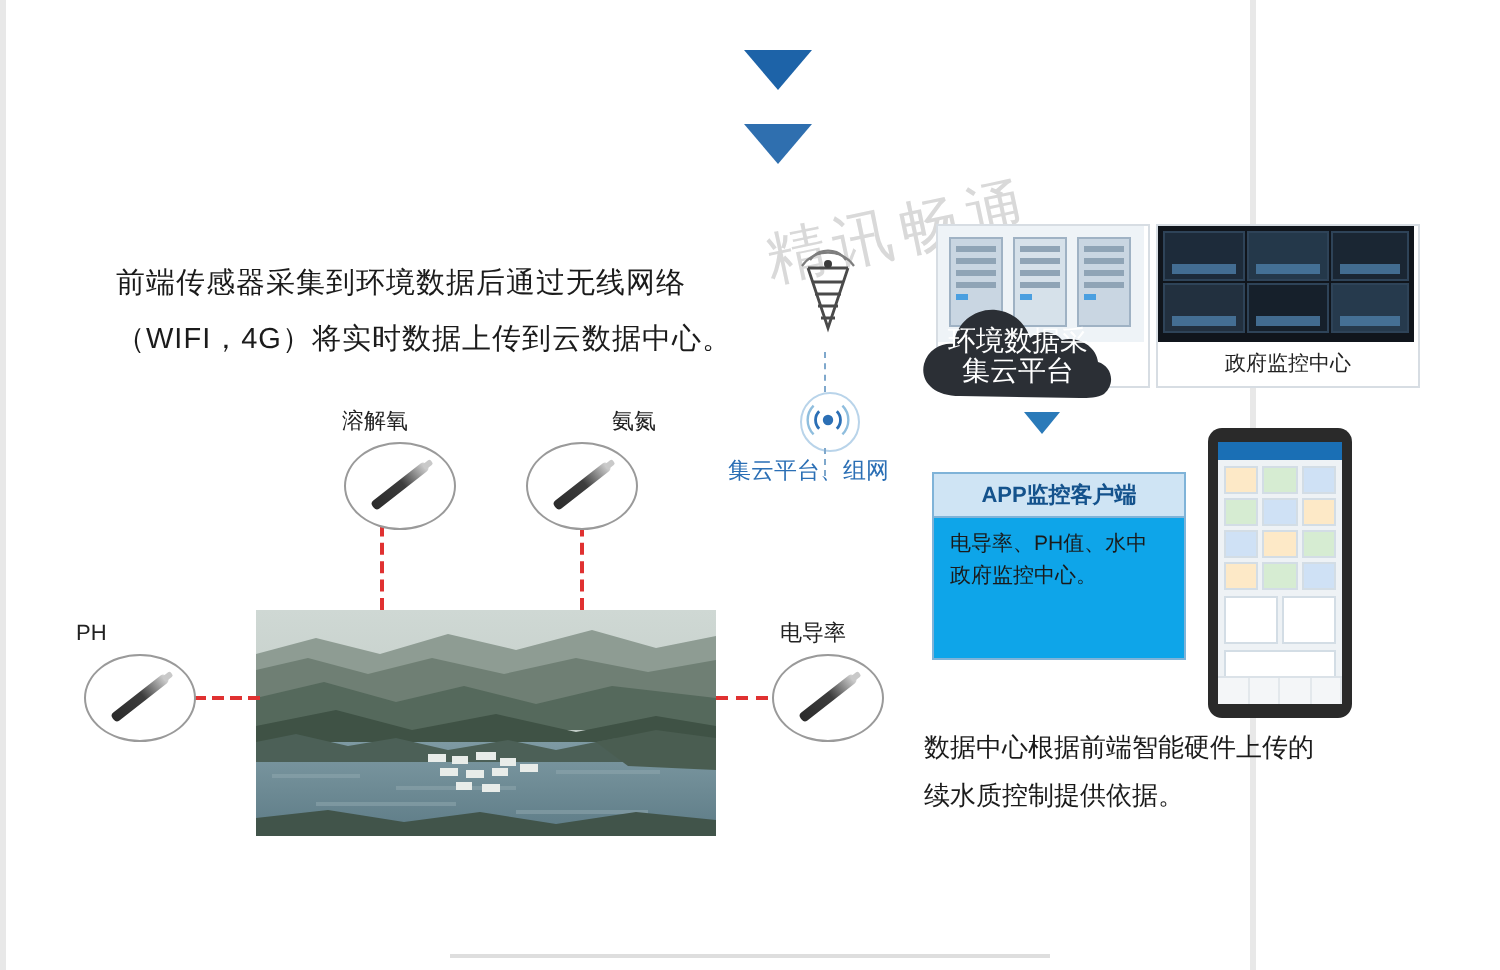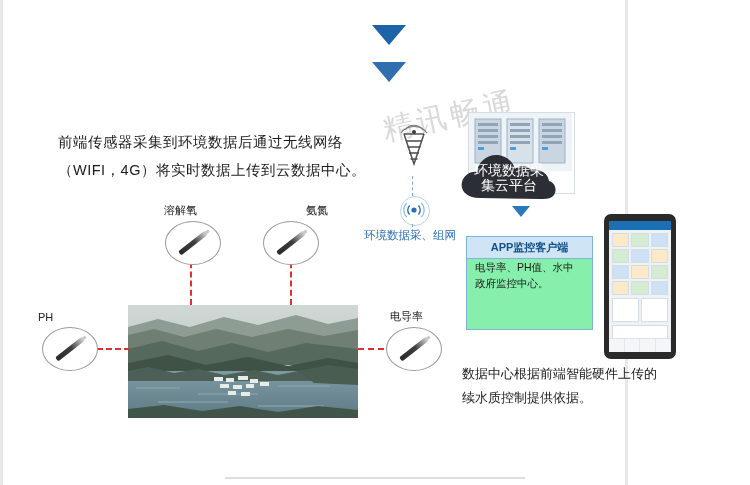--- a/index.html
+++ b/index.html
@@ -108,29 +108,29 @@
     text-align:center;font-size:14px;line-height:15px;color:#15395f;
   }
 
   
   .arrow-dn{position:absolute;left:512px;top:206px;width:0;height:0;
     border-left:9px solid transparent;border-right:9px solid transparent;border-top:11px solid #2a7ab9;}
 
   
   .appbox{
     position:absolute;left:466px;top:236px;width:125px;height:92px;
-    border:1px solid #7fb3d8;background:#86efac;
+    border:1px solid #7fb3d8;background:#0ea5e9;
   }
   .appbox .hd{
     height:21px;background:#cfe4f4;border-bottom:1px solid #7fb3d8;
     display:flex;align-items:center;justify-content:center;
     font-size:11px;color:#14528c;font-weight:bold;
   }
   .appbox .bd{
-    padding:0 8px 0 8px;font-size:10.5px;line-height:16px;color:#1a1a1a;
+    padding:5px 8px 0 8px;font-size:10.5px;line-height:16px;color:#1a1a1a;
   }
 
   
   .phone{
     position:absolute;left:604px;top:214px;width:72px;height:145px;
     background:#2a2a2a;border-radius:7px;padding:7px 5px;box-sizing:border-box;
   }
   .phone .scrn{width:100%;height:100%;background:#eef2f5;overflow:hidden;position:relative;}
   .phone .tbar{height:9px;background:#1a6fb5;}
   .phone .grid{display:grid;grid-template-columns:repeat(3,1fr);gap:2px;padding:3px;}
@@ -189,21 +189,21 @@
   <div class="signal-ico">
     <svg width="26" height="26" viewBox="0 0 26 26">
       <circle cx="13" cy="13" r="2.6" fill="#2b6fb5"></circle>
       <path d="M8.6 8.6 A6.2 6.2 0 0 0 8.6 17.4" stroke="#2b6fb5" stroke-width="1.4" fill="none"></path>
       <path d="M17.4 8.6 A6.2 6.2 0 0 1 17.4 17.4" stroke="#2b6fb5" stroke-width="1.4" fill="none"></path>
       <path d="M5.8 5.8 A10.2 10.2 0 0 0 5.8 20.2" stroke="#8fbede" stroke-width="1.2" fill="none"></path>
       <path d="M20.2 5.8 A10.2 10.2 0 0 1 20.2 20.2" stroke="#8fbede" stroke-width="1.2" fill="none"></path>
     </svg>
   </div>
   <div class="signal-dash2"></div>
-  <div class="link-label">环境数据采、组网</div>
+  <div class="link-label">集云平台、组网</div>
 
   <div class="panel panel-dc">
     <div class="scr">
       <svg width="103" height="58" viewBox="0 0 103 58">
         <rect width="103" height="58" fill="#eef3f7"></rect>
         <rect x="6" y="6" width="26" height="44" fill="#c9d6e2" stroke="#9fb2c4"></rect>
         <rect x="38" y="6" width="26" height="44" fill="#d6e1ea" stroke="#9fb2c4"></rect>
         <rect x="70" y="6" width="26" height="44" fill="#c9d6e2" stroke="#9fb2c4"></rect>
         <g fill="#8fa4b6">
           <rect x="9" y="10" width="20" height="3"></rect>
@@ -222,20 +222,42 @@
         <g fill="#4a9fe0">
           <rect x="9" y="34" width="6" height="3"></rect>
             <rect x="41" y="34" width="6" height="3"></rect>
             <rect x="73" y="34" width="6" height="3"></rect>
         </g>
       </svg>
     </div>
     <div class="panel-cap">数据中心</div>
   </div>
 
+  <div class="panel panel-gov">
+    <div class="scr">
+      <svg width="128" height="58" viewBox="0 0 128 58">
+        <rect width="128" height="58" fill="#10151c"></rect>
+        <rect x="3" y="3" width="40" height="24" fill="#1d2b3a" stroke="#2e4358"></rect>
+        <rect x="45" y="3" width="40" height="24" fill="#24384a" stroke="#2e4358"></rect>
+        <rect x="87" y="3" width="38" height="24" fill="#1a2633" stroke="#2e4358"></rect>
+        <rect x="3" y="29" width="40" height="24" fill="#22303f" stroke="#2e4358"></rect>
+        <rect x="45" y="29" width="40" height="24" fill="#16202b" stroke="#2e4358"></rect>
+        <rect x="87" y="29" width="38" height="24" fill="#263a4d" stroke="#2e4358"></rect>
+        <g fill="#4d7ea8" opacity=".8">
+          <rect x="7" y="19" width="32" height="5"></rect>
+            <rect x="49" y="19" width="32" height="5"></rect>
+          <rect x="91" y="19" width="30" height="5"></rect>
+            <rect x="7" y="45" width="32" height="5"></rect>
+          <rect x="49" y="45" width="32" height="5"></rect>
+            <rect x="91" y="45" width="30" height="5"></rect>
+        </g>
+      </svg>
+    </div>
+    <div class="panel-cap">政府监控中心</div>
+  </div>
 
   <div class="cloud">
     <svg width="104" height="56" viewBox="0 0 104 56">
       <path d="M24 50 C10 50 4 42 6 34 C8 26 16 23 21 24 C22 13 32 6 42 7 C51 8 57 14 59 21
                C63 17 71 17 75 22 C83 20 92 25 93 33 C100 35 102 44 96 49 C93 51 88 51 84 51 Z" fill="#2b2f35"></path>
     </svg>
   </div>
   <div class="cloud-text">
     <div style="color:#ffffff">环境数据采</div>
     <div style="color:#ffffff">集云平台</div>
@@ -337,21 +359,21 @@
   <div class="dash-v" style="left:290px;top:253px;height:52px;"></div>
   <div class="dash" style="left:358px;top:348px;width:36px;"></div>
 
   <div class="sensor" style="left:42px;top:327px;">
     <div class="lbl lbl-ph">PH</div>
     <div class="oval">
       <div class="probe"></div>
     </div>
   </div>
 
-  <div class="sensor" style="left:165px;top:221px;">
+  <div class="sensor" style="left:172px;top:221px;">
     <div class="lbl" style="left:-1px;top:-18px;">溶解氧</div>
     <div class="oval">
       <div class="probe"></div>
     </div>
   </div>
 
   <div class="sensor" style="left:263px;top:221px;">
     <div class="lbl" style="left:7px;top:-18px;margin-left:36px;">氨氮</div>
     <div class="oval">
       <div class="probe"></div>

